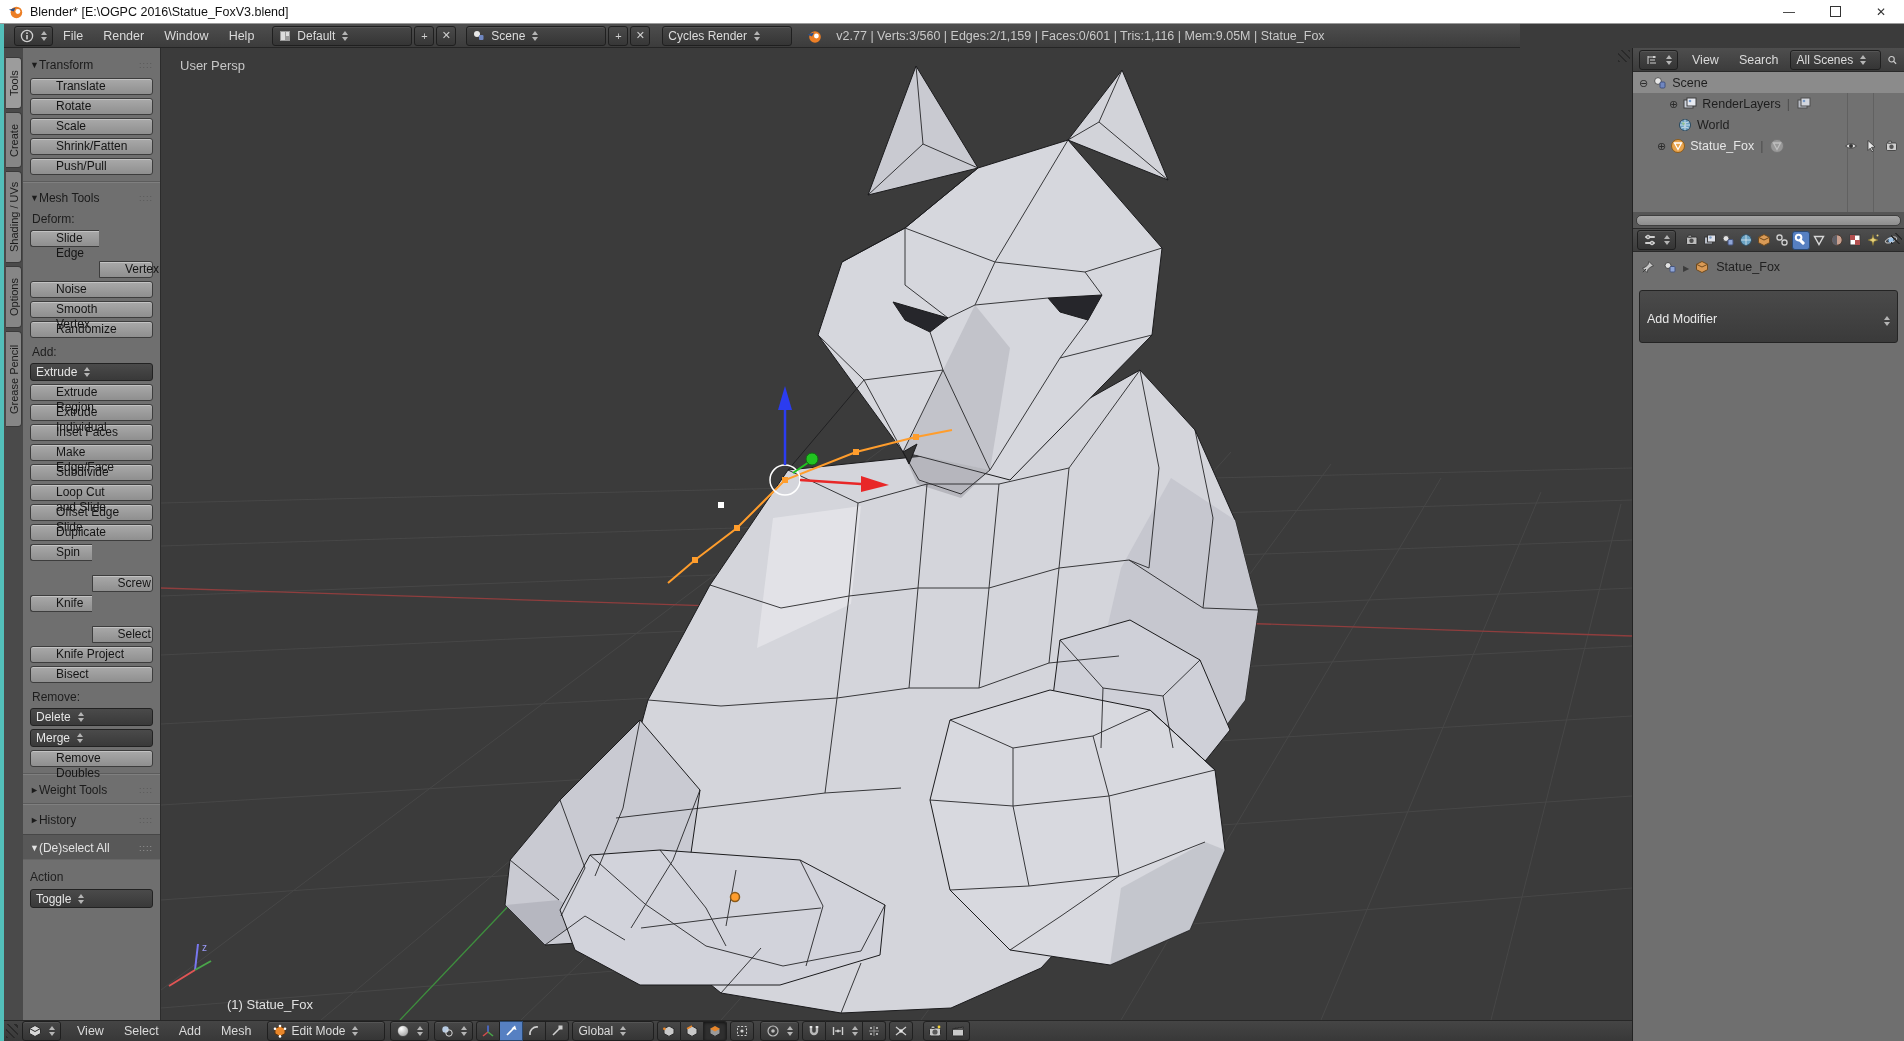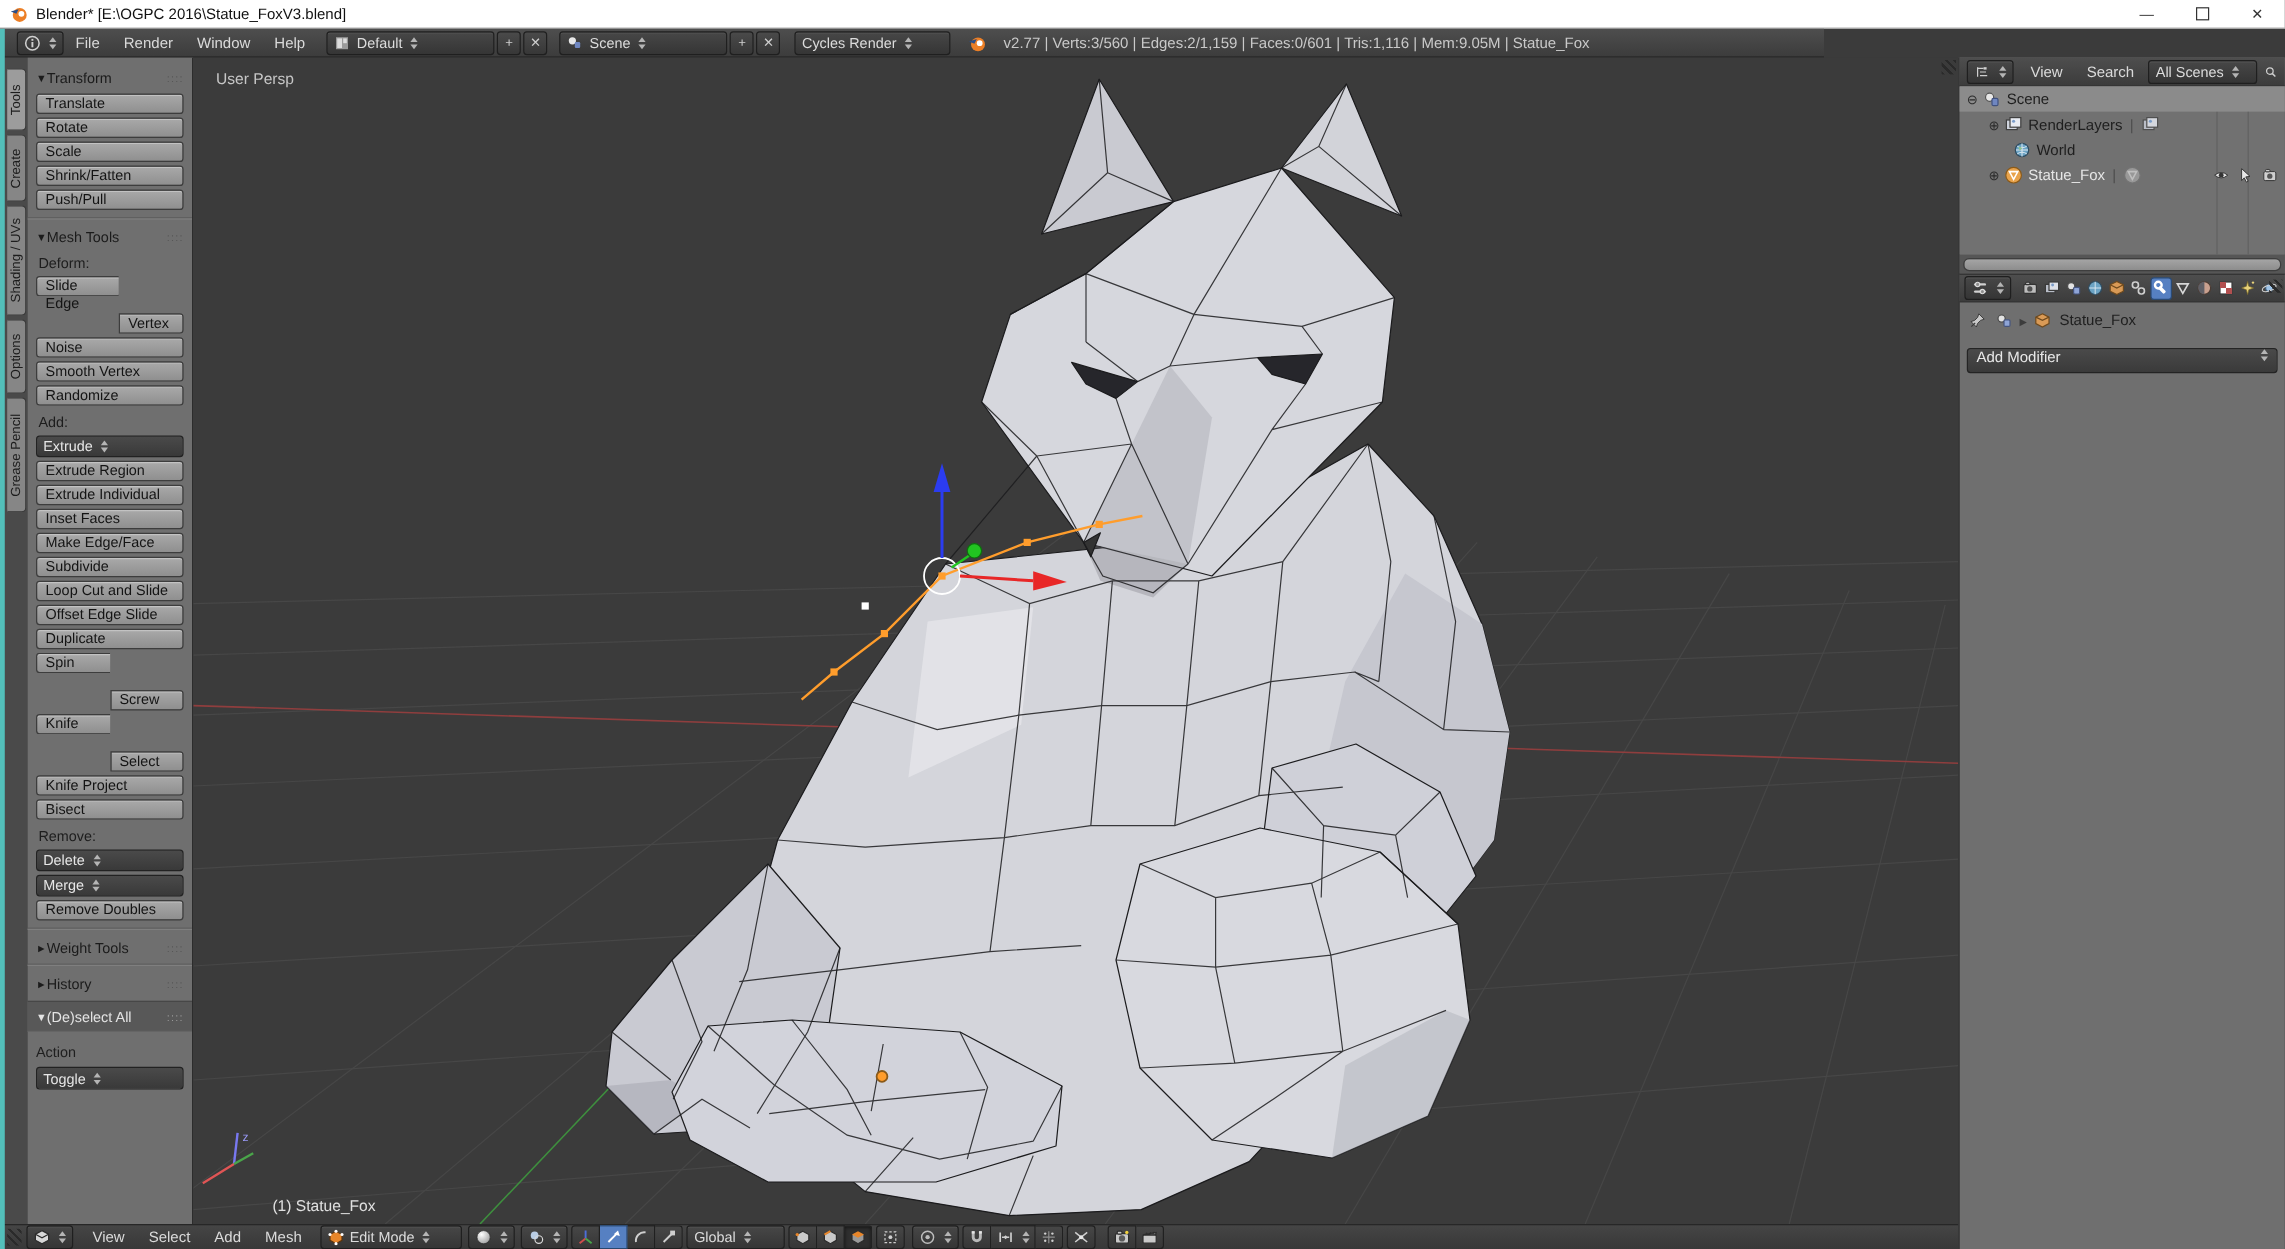--- a/index.html
+++ b/index.html
@@ -38,21 +38,21 @@
   
   .toolshelf{left:23px;top:48px;width:138px;height:972px;background:#6f6f6f;box-sizing:border-box;
     border-right:1px solid #2c2c2c;display:flex;flex-direction:column;font-size:12px;color:#191919;}
   .shelf-in{padding:8px 7px 0 7px;}
   .phead{font-size:12px;color:#1b1b1b;margin:2px 0 6px 0;display:flex;align-items:center;}
   .phead .dots{margin-left:auto;color:#565656;font-size:9px;letter-spacing:1px;}
   .tri-open::before{content:"▼ ";font-size:9px;}
   .tri-closed::before{content:"► ";font-size:9px;}
   .tbtn{display:block;width:100%;height:17px;line-height:15px;box-sizing:border-box;margin-bottom:3px;
     background:linear-gradient(#a9a9a9,#8f8f8f);border:1px solid #3d3d3d;border-radius:3px;color:#141414;
-    font-size:12px;text-align:left;padding:0 7px;box-shadow:inset 0 1px rgba(255,255,255,.3);}
+    font-size:12px;text-align:left;padding:0 25px;box-shadow:inset 0 1px rgba(255,255,255,.3);}
   .trow{display:flex;margin-bottom:3px;}
   .trow .tbtn{margin-bottom:0;}
   .trow .tbtn:first-child{border-radius:3px 0 0 3px;border-right:none;}
   .trow .tbtn:last-child{border-radius:0 3px 3px 0;margin-top:31px;}
   .tbtn-dark{display:flex;align-items:center;width:100%;height:18px;box-sizing:border-box;margin-bottom:3px;
     background:linear-gradient(#4a4a4a,#393939);border:1px solid #222;border-radius:3px;color:#e6e6e6;
     font-size:12px;text-align:left;padding:0 5px;}
   .slabel{margin:7px 0 4px 2px;color:#1d1d1d;}
   .shelf-hr{border:none;border-top:1px solid #5c5c5c;border-bottom:1px solid #7f7f7f;margin:6px -7px 8px -7px;}
   .redo-strip{background:#585858;border-top:1px solid #474747;border-bottom:1px solid #656565;padding:6px 7px 4px 7px;color:#e3e3e3;}
@@ -84,22 +84,22 @@
   .vsep{position:absolute;top:0;width:1px;height:140px;background:#616161;}
   .pipe::after{content:"|";color:#4e4e4e;margin:0 6px;}
   .oscroll{height:16px;background:#565656;display:flex;align-items:center;padding:0 3px;box-sizing:border-box;}
   .opill{height:9px;flex:1;background:linear-gradient(#a5a5a5,#8d8d8d);border-radius:5px;border:1px solid #3e3e3e;}
   .props-header{height:24px;background:linear-gradient(#4e4e4e,#3c3c3c);border-top:1px solid #2a2a2a;border-bottom:1px solid #2a2a2a;
     display:flex;align-items:center;padding:0 4px;box-sizing:border-box;position:relative;}
   .ptab{width:20px;height:19px;display:inline-flex;align-items:center;justify-content:center;border-radius:3px;}
   .ptab.active{background:#5680c2;border:1px solid #2b4a73;box-sizing:border-box;}
   .crumb{height:30px;display:flex;align-items:center;color:#202020;font-size:12.5px;padding:0 8px;}
   .crumb .arrow::after{content:"▶";font-size:8px;color:#3c3c3c;margin:0 6px;}
-  .addmod{margin:8px 6px 0 6px;height:19px;display:flex;align-items:flex-start;background:linear-gradient(#4a4a4a,#3a3a3a);
-    border:1px solid #242424;border-radius:3px;color:#e8e8e8;font-size:12.5px;padding:0 7px;}
+  .addmod{margin:8px 6px 0 6px;height:19px;display:flex;align-items:flex-end;background:linear-gradient(#4a4a4a,#3a3a3a);
+    border:1px solid #242424;border-radius:3px;color:#e8e8e8;font-size:12.5px;padding:16px 7px;}
   .exp::before{font-size:11px;color:#2b2b2b;}
   .exp.minus::before{content:"⊖";}
   .exp.plus::before{content:"⊕";}
   .icon16{width:16px;height:16px;display:inline-block;}
   .icon14{width:14px;height:14px;display:inline-block;}
 </style>
 </head>
 <body>
 
 <div class="abs titlebar">
@@ -619,21 +619,21 @@
     <div class="vsep" style="left:214px;"></div>
     <div class="vsep" style="left:240px;"></div>
     <div class="orow sel" style="padding-left:6px;">
       <span class="exp minus"></span>
       <svg class="icon16" viewBox="0 0 16 16" style="margin:0 4px;">
         <circle cx="6" cy="6" r="3.4" fill="#e8e8e8" stroke="#555"></circle>
           <rect x="8" y="7" width="5" height="6" rx="1.2" fill="#6f86c0" stroke="#40517e"></rect>
       </svg>
       <span>Scene</span>
     </div>
-    <div class="orow" style="padding-left:24px;">
+    <div class="orow" style="padding-left:36px;">
       <span class="exp plus"></span>
       <svg class="icon16" viewBox="0 0 16 16" style="margin:0 4px;">
         <rect x="2" y="4" width="9" height="8" fill="#cfd4de" stroke="#3f3f3f"></rect>
           <rect x="5" y="2" width="9" height="8" fill="#e8ebf2" stroke="#3f3f3f"></rect>
           <circle cx="8" cy="5" r="1.3" fill="#7a9cc9"></circle>
       </svg>
       <span>RenderLayers</span>
       <span class="pipe"></span>
       <svg class="icon16" viewBox="0 0 16 16">
         <rect x="2" y="4" width="9" height="8" fill="#b9bdc6" stroke="#4f4f4f"></rect>

